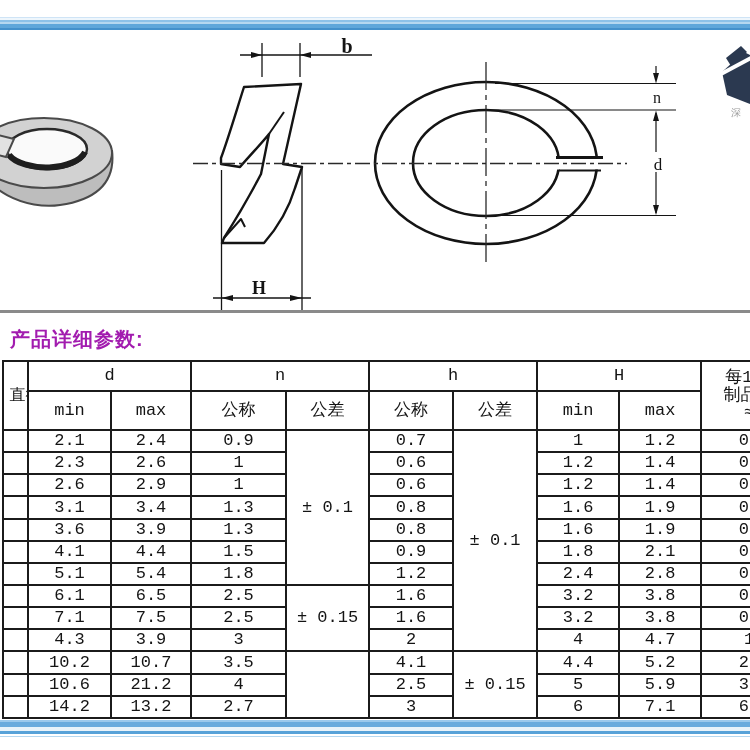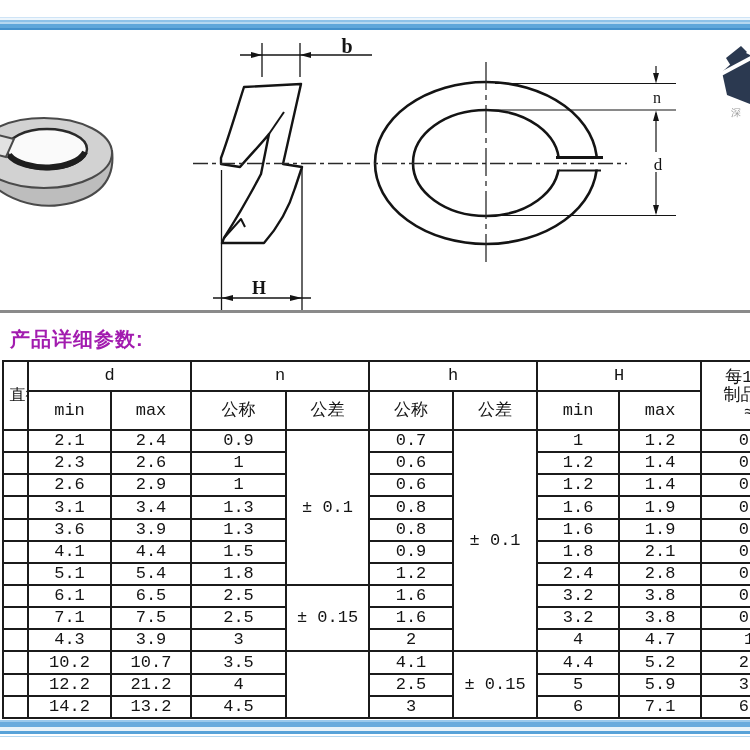--- a/index.html
+++ b/index.html
@@ -275,33 +275,33 @@
           <td>3.5</td>
           <td class="tol" rowspan="3"></td>
           <td>4.1</td>
           <td class="tol" rowspan="3">± 0.15</td>
           <td>4.4</td>
           <td>5.2</td>
           <td class="wt">2.</td>
         </tr>
         <tr class="data-row">
           <td class="spec-col"></td>
-          <td>12.2</td>
+          <td>10.6</td>
           <td>21.2</td>
           <td>4</td>
           <td>2.5</td>
           <td>5</td>
           <td>5.9</td>
           <td class="wt">3.</td>
         </tr>
         <tr class="data-row">
           <td class="spec-col"></td>
           <td>14.2</td>
           <td>13.2</td>
-          <td>4.5</td>
+          <td>2.7</td>
           <td>3</td>
           <td>6</td>
           <td>7.1</td>
           <td class="wt">6.</td>
         </tr>
       </tbody>
   </table>
 
   <div class="bot-1"></div>
   <div class="bot-2"></div>

